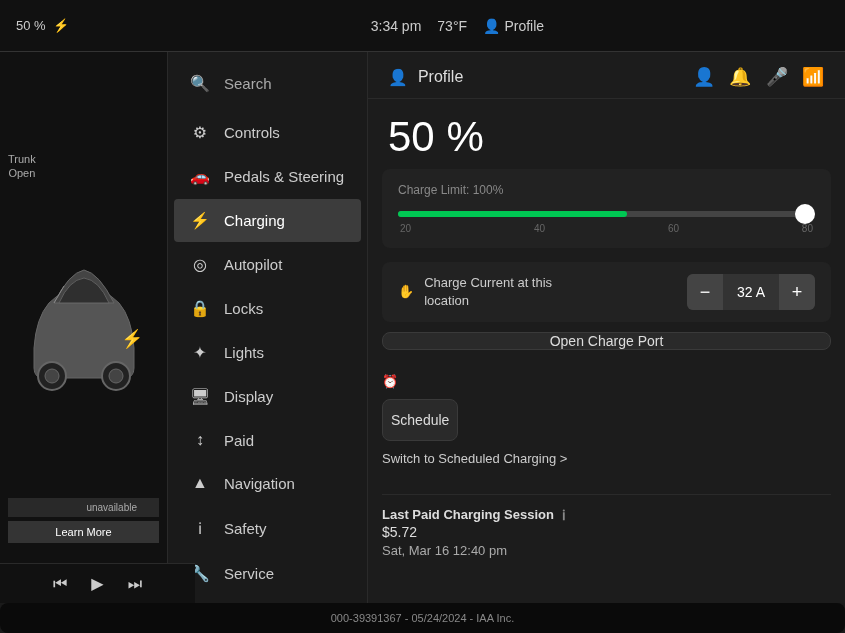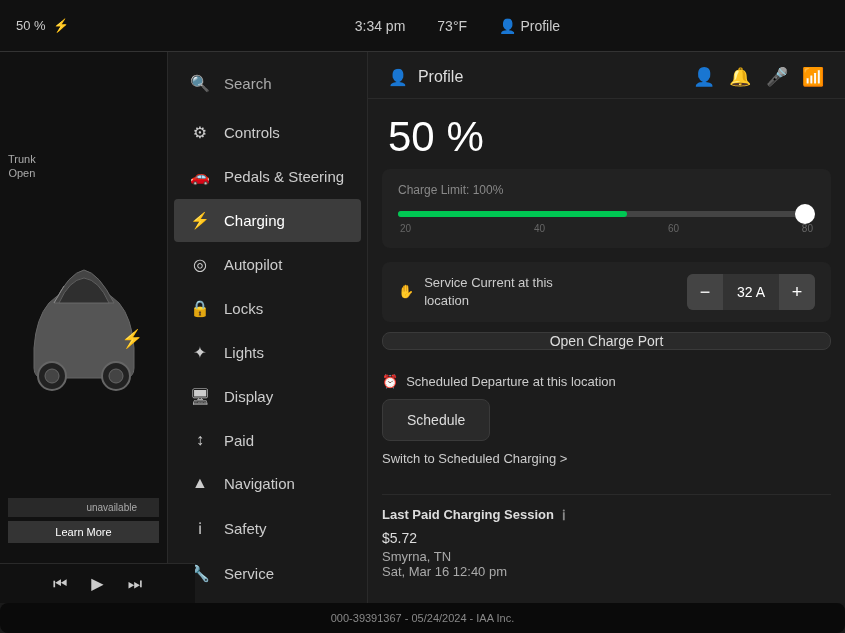--- a/index.html
+++ b/index.html
@@ -39,21 +39,21 @@
       display: inline-flex;
       align-items: center;
       gap: 3px;
       font-size: 13px;
     }
     .status-center {
       flex: 1;
       display: flex;
       justify-content: center;
       align-items: center;
-      gap: 32px;
+      gap: 16px;
       color: #ccc;
       font-size: 14px;
     }
 
     
     .main-layout {
       position: absolute;
       top: 52px;
       left: 0;
       right: 0;
@@ -343,21 +343,21 @@
       align-items: center;
       gap: 8px;
       font-size: 13px;
       color: #ccc;
       margin-bottom: 10px;
     }
     .schedule-btn {
       background: #2a2a2a;
       border: 1px solid #3a3a3a;
       border-radius: 8px;
-      padding: 12px 24px;
+      padding: 12px 8px;
       font-size: 14px;
       color: #ddd;
       cursor: pointer;
       display: inline-block;
       margin-bottom: 10px;
     }
     .switch-charging-link {
       font-size: 13px;
       color: #ccc;
       cursor: pointer;
@@ -371,21 +371,21 @@
       padding: 10px 0;
       border-top: 1px solid #2a2a2a;
     }
     .last-paid-header {
       display: flex;
       align-items: center;
       gap: 8px;
       font-size: 13px;
       font-weight: 600;
       color: #ddd;
-      margin-bottom: 6px;
+      margin-bottom: 0;
     }
     .last-paid-amount {
       font-size: 14px;
       color: #ddd;
       margin-bottom: 3px;
     }
     .last-paid-location {
       font-size: 13px;
       color: #aaa;
     }
@@ -547,48 +547,46 @@
         <span class="slider-tick">20</span>
         <span class="slider-tick">40</span>
         <span class="slider-tick">60</span>
         <span class="slider-tick">80</span>
       </div>
     </div>
 
     <div class="charge-current-row">
       <div class="charge-current-label">
         <span>✋</span>
-        <span>Service Current at
+        <span>Charge Current at
 this location</span>
       </div>
       <div class="charge-current-control">
         <div class="charge-ctrl-btn">−</div>
         <div class="charge-ctrl-val">32 A</div>
         <div class="charge-ctrl-btn">+</div>
       </div>
     </div>
 
     <div class="open-charge-btn">Open Charge Port</div>
 
     <div class="scheduled-section">
       <div class="scheduled-title">
         <span>⏰</span>
-        <span>Scheduled Departure at this location</span>
       </div>
       <div class="schedule-btn">Schedule</div>
       <div class="switch-charging-link">Switch to Scheduled Charging &gt;</div>
     </div>
 
     <div class="last-paid-section">
       <div class="last-paid-header">
         <span>Last Paid Charging Session</span>
         <span style="color:#888; font-size:14px;">ℹ</span>
       </div>
       <div class="last-paid-amount">$5.72</div>
-      <div class="last-paid-location">Smyrna, TN</div>
       <div class="last-paid-location">Sat, Mar 16 12:40 pm</div>
 
     </div>
 
   </div>
 </div>
 
 <div class="bottom-bar">
   <span>000-39391367 - 05/24/2024 - IAA Inc.</span>
 </div>

